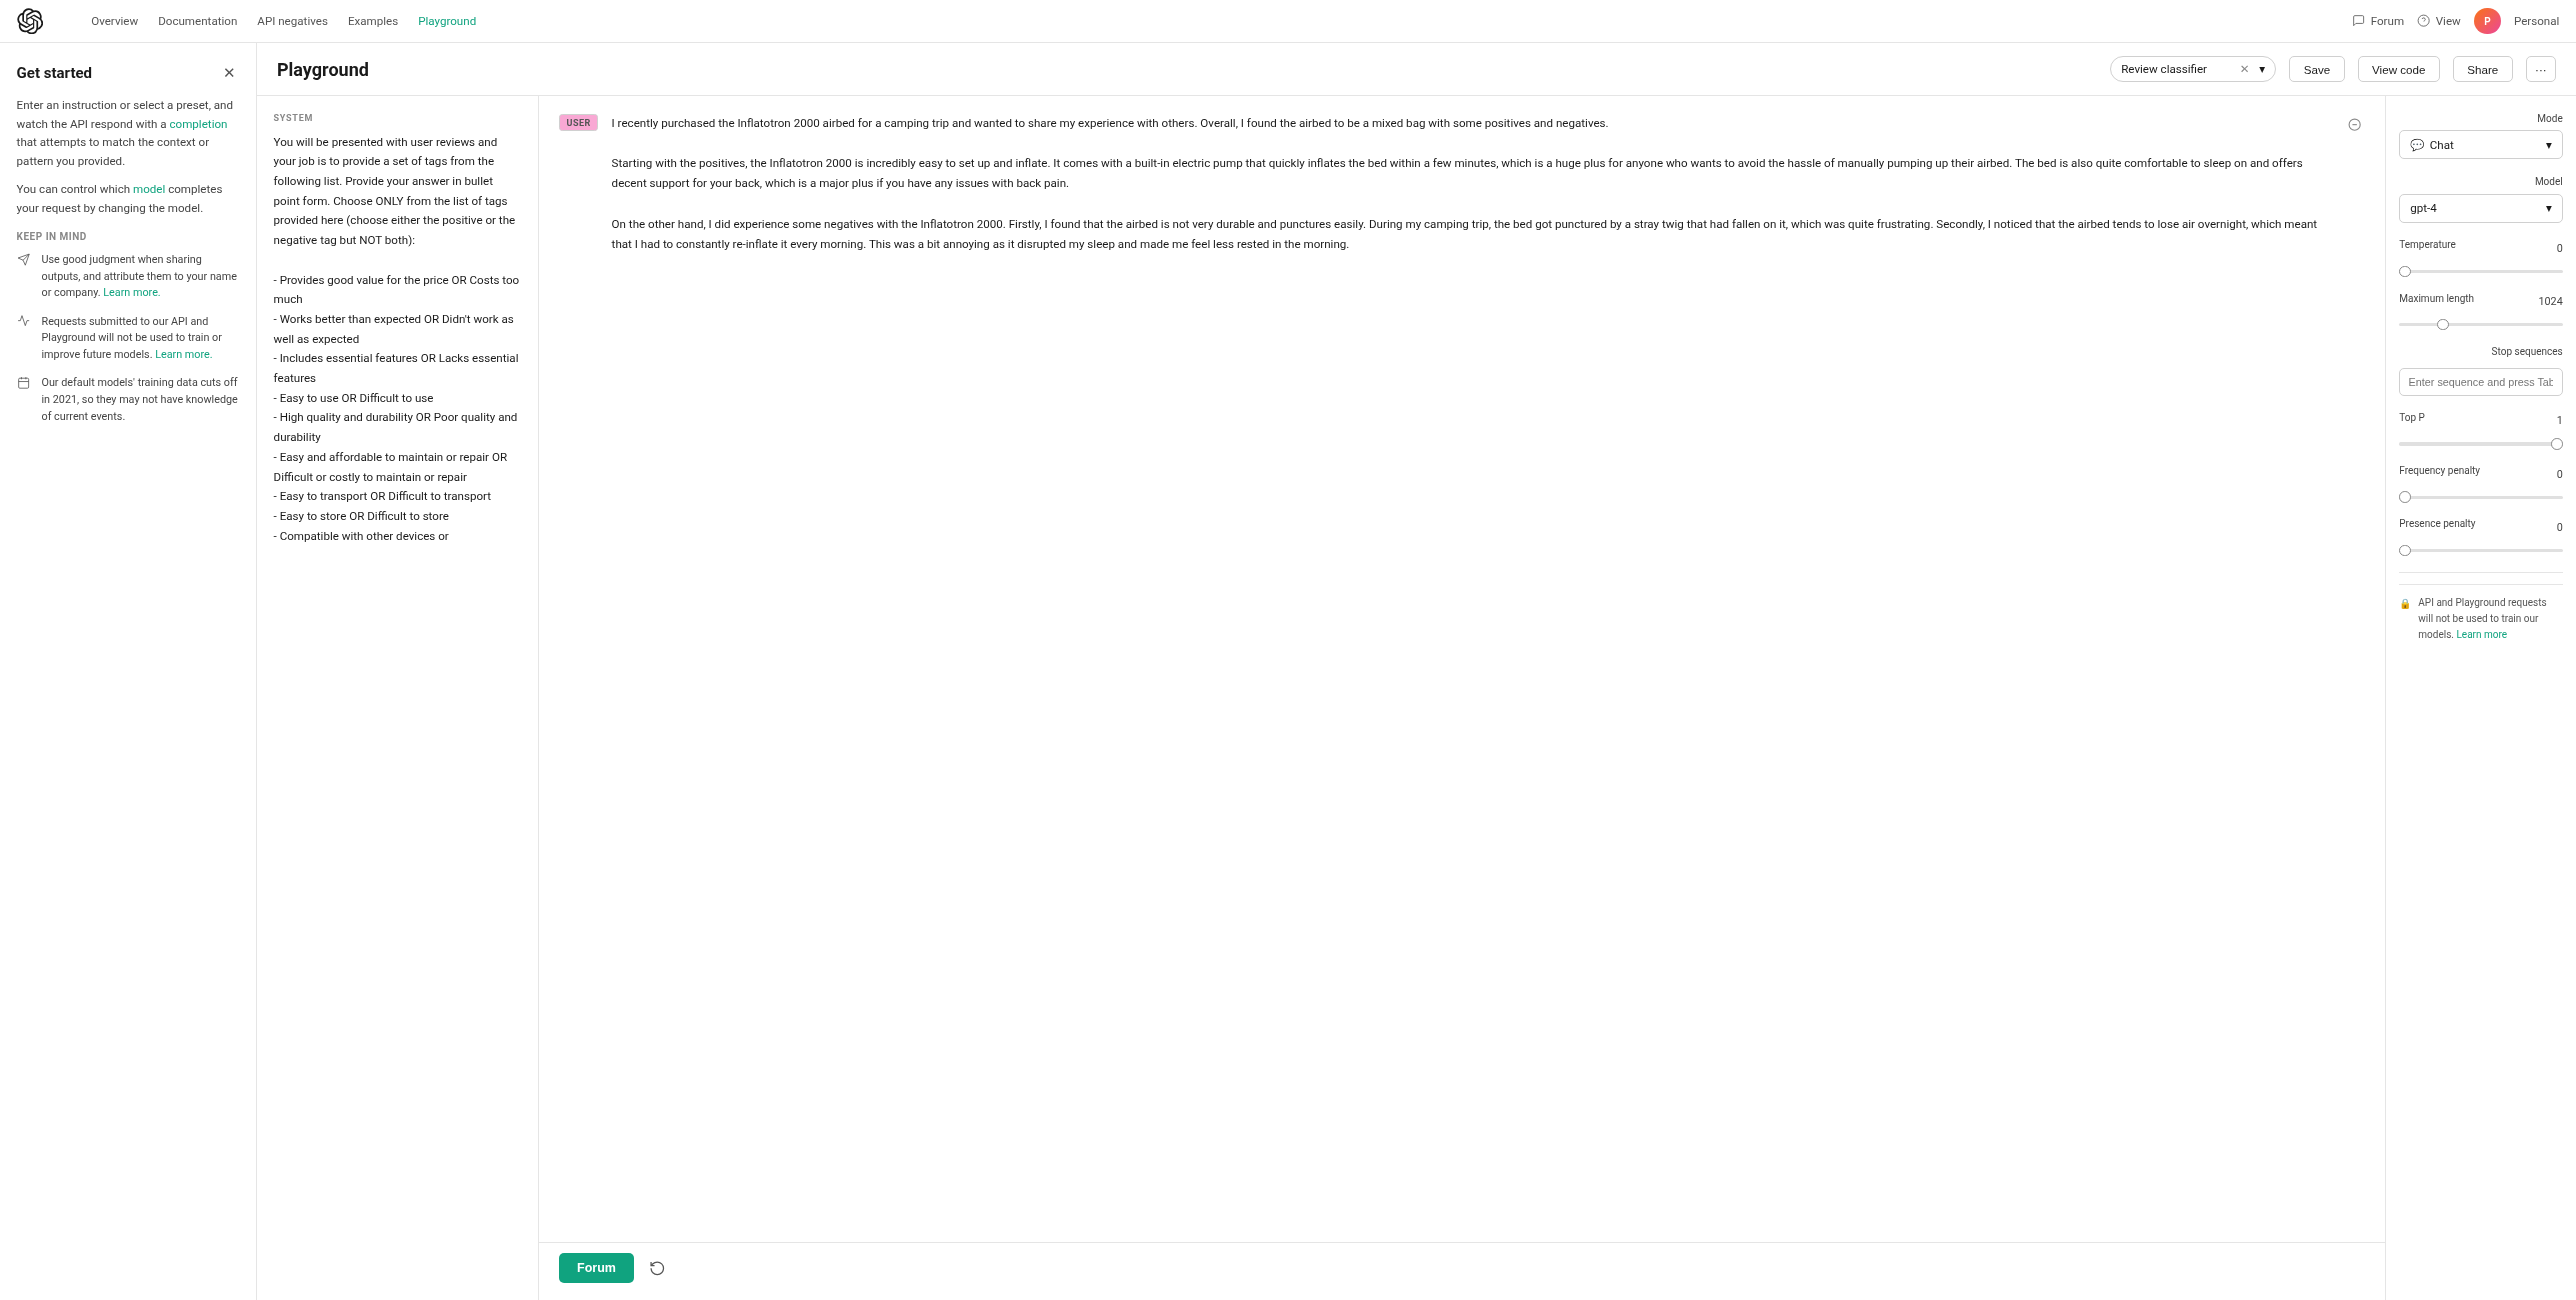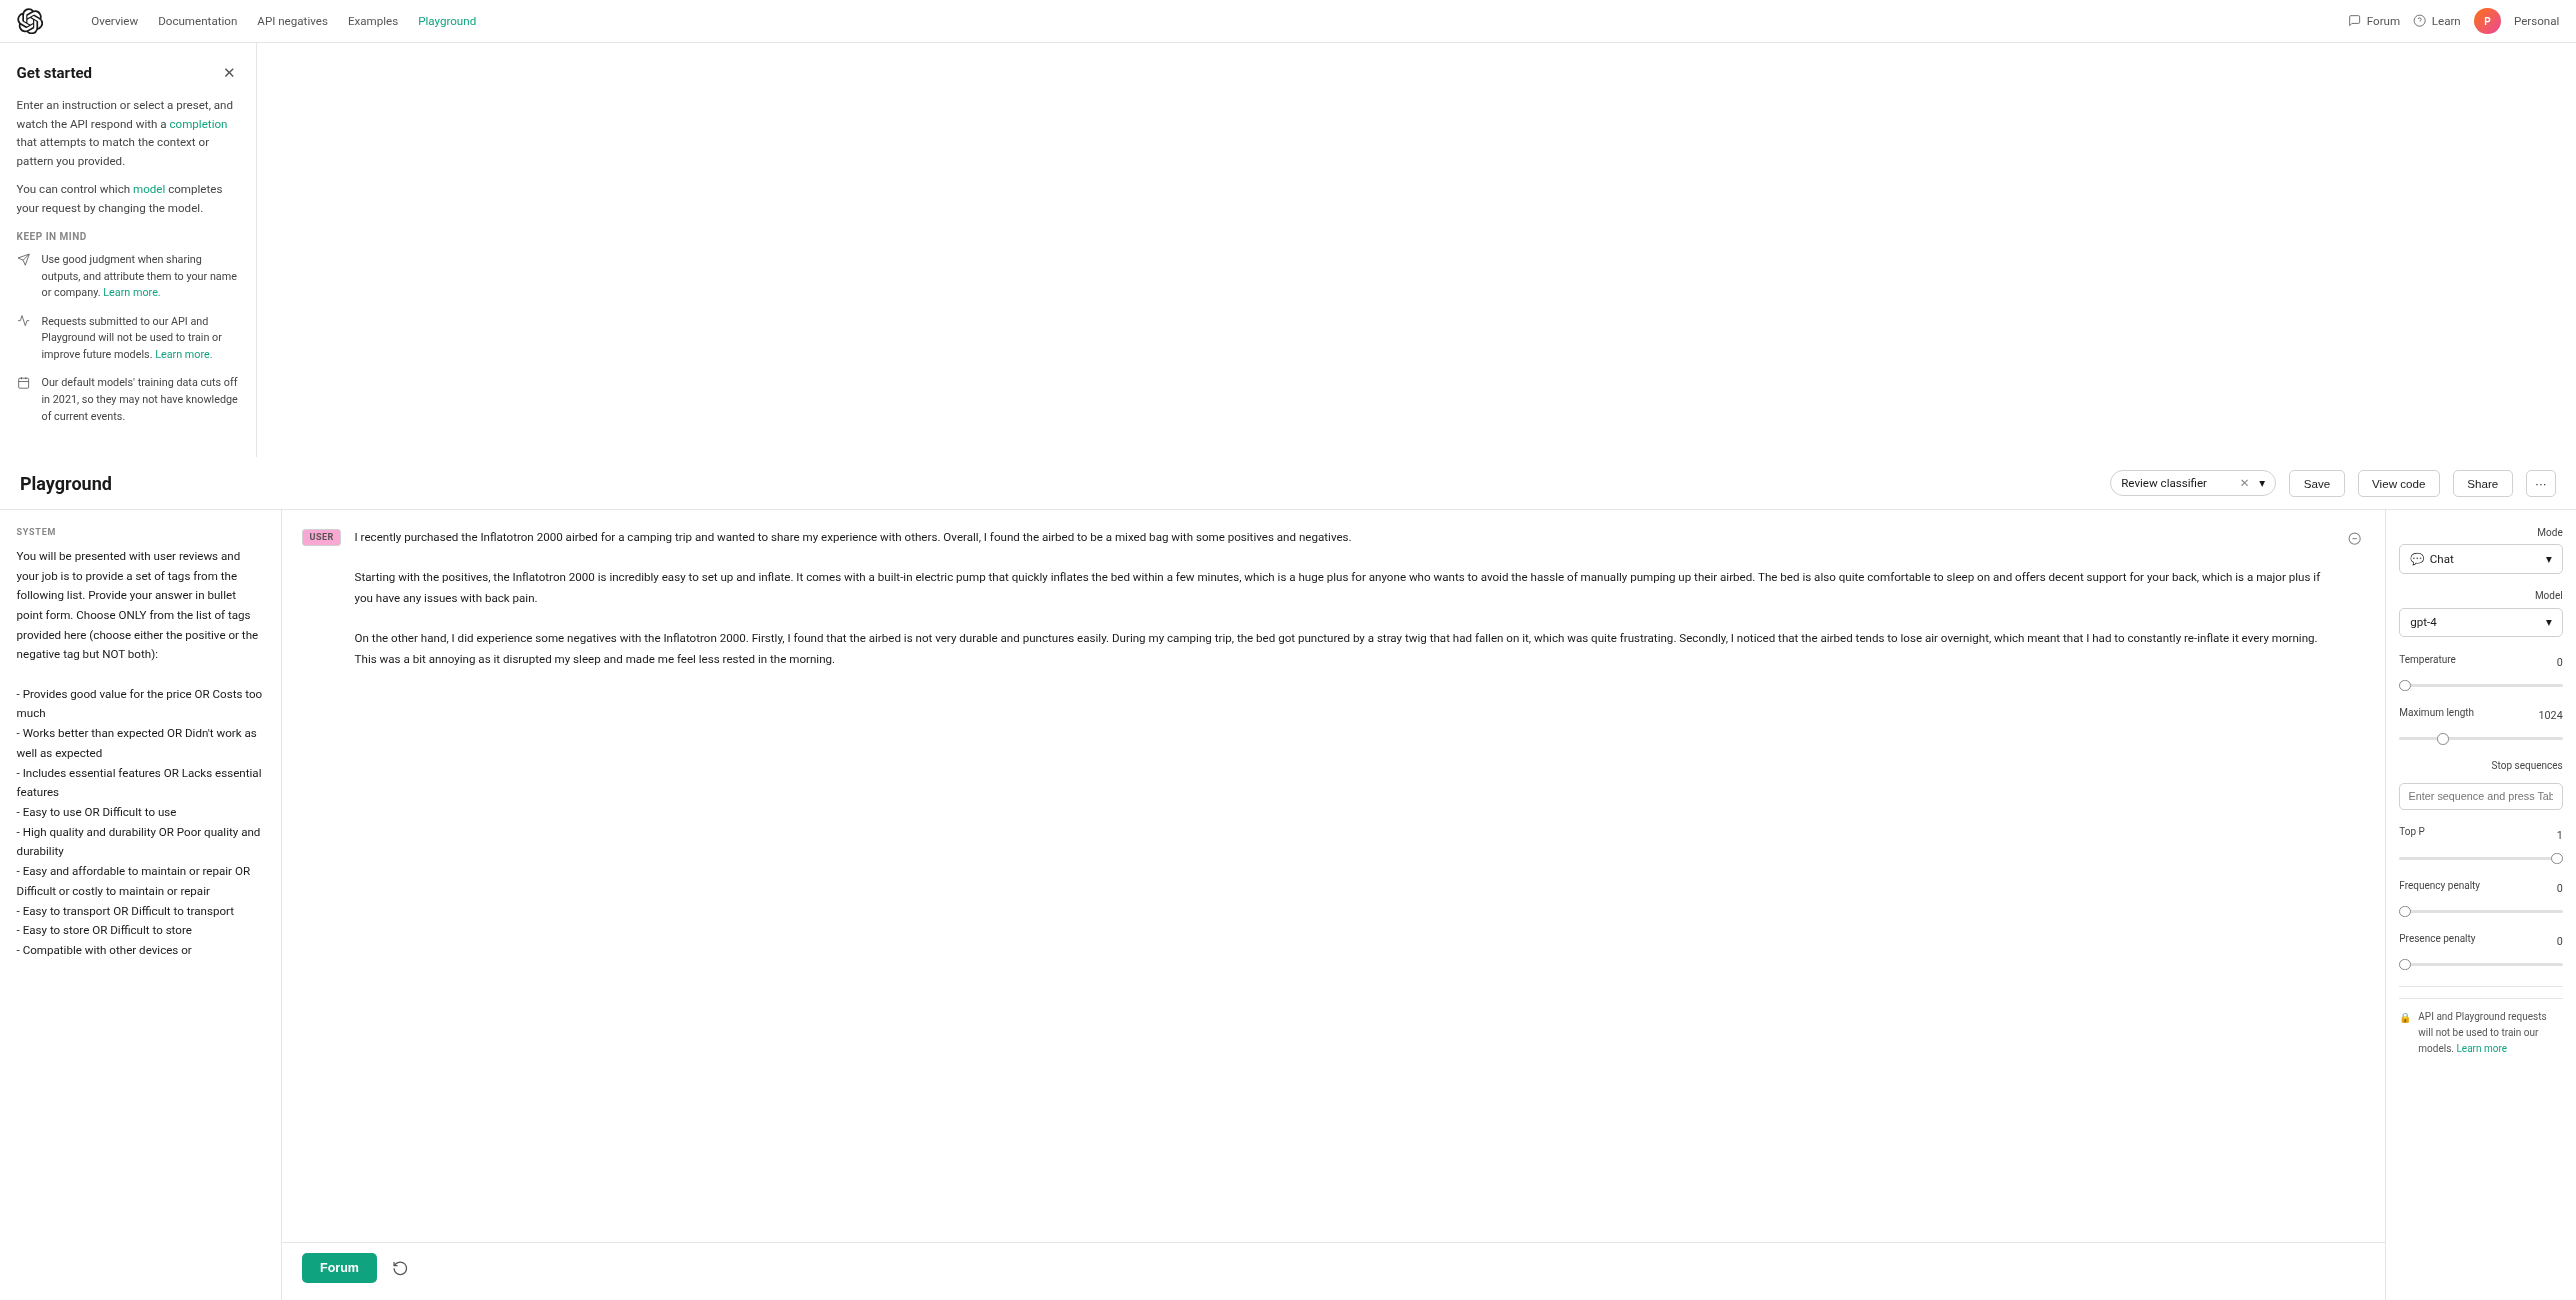--- a/index.html
+++ b/index.html
@@ -12,21 +12,21 @@
     }
     .nav-logo { width: 26.6px; height: 26.6px; flex-shrink: 0; }
     .nav-links { display: flex; gap: 20px; align-items: center; margin-left: 25px; }
     .nav-link { font-size: 11.6px; color: #555; text-decoration: none; cursor: pointer; }
     .nav-link.active { color: #10a37f; }
     .nav-right { margin-left: auto; display: flex; align-items: center; gap: 13.3px; }
     .nav-right-btn { display: flex; align-items: center; gap: 5px; font-size: 11.6px; color: #555; cursor: pointer; }
     .avatar { width: 26.6px; height: 26.6px; border-radius: 50%; background: linear-gradient(135deg, #f97316, #ec4899); display: flex; align-items: center; justify-content: center; color: white; font-size: 10px; font-weight: 600; }
 
     
-    .main-layout { display: flex; height: calc(100vh - 43px); flex-direction: column; }
+    .main-layout { display: flex; height: calc(100vh - 43px); }
 
     
     .sidebar {
       width: 257px; min-width: 257px; border-right: 0.8px solid #e5e5e5;
       padding: 20px 16.6px; overflow-y: auto; background: #fff;
     }
     .sidebar-header { display: flex; align-items: center; justify-content: space-between; margin-bottom: 13.3px; }
     .sidebar-title { font-size: 15px; font-weight: 700; }
     .close-btn { width: 20px; height: 20px; display: flex; align-items: center; justify-content: center; cursor: pointer; color: #555; font-size: 15px; }
     .sidebar-text { font-size: 11.6px; line-height: 1.6; color: #444; margin-bottom: 10px; }
@@ -164,21 +164,21 @@
       <svg width="13.3" height="13.3" viewBox="0 0 24 24" fill="none" stroke="currentColor" stroke-width="1.5">
           <path d="M21 15a2 2 0 01-2 2H7l-4 4V5a2 2 0 012-2h14a2 2 0 012 2z"></path>
         </svg>
       <span>Forum</span>
     </div>
     <div class="nav-right-btn">
       <svg width="13.3" height="13.3" viewBox="0 0 24 24" fill="none" stroke="currentColor" stroke-width="1.5">
           <circle cx="12" cy="12" r="10"></circle>
           <path d="M9.09 9a3 3 0 015.83 1c0 2-3 3-3 3M12 17h.01"></path>
         </svg>
-      <span>Learn</span>
+      <span>View</span>
     </div>
     <div class="avatar">P</div>
     <span style="font-size:11.6px;color:#555;cursor:pointer;">Personal</span>
   </div>
 </nav>
 
 <div class="main-layout">
 
   <aside class="sidebar">
     <div class="sidebar-header">

